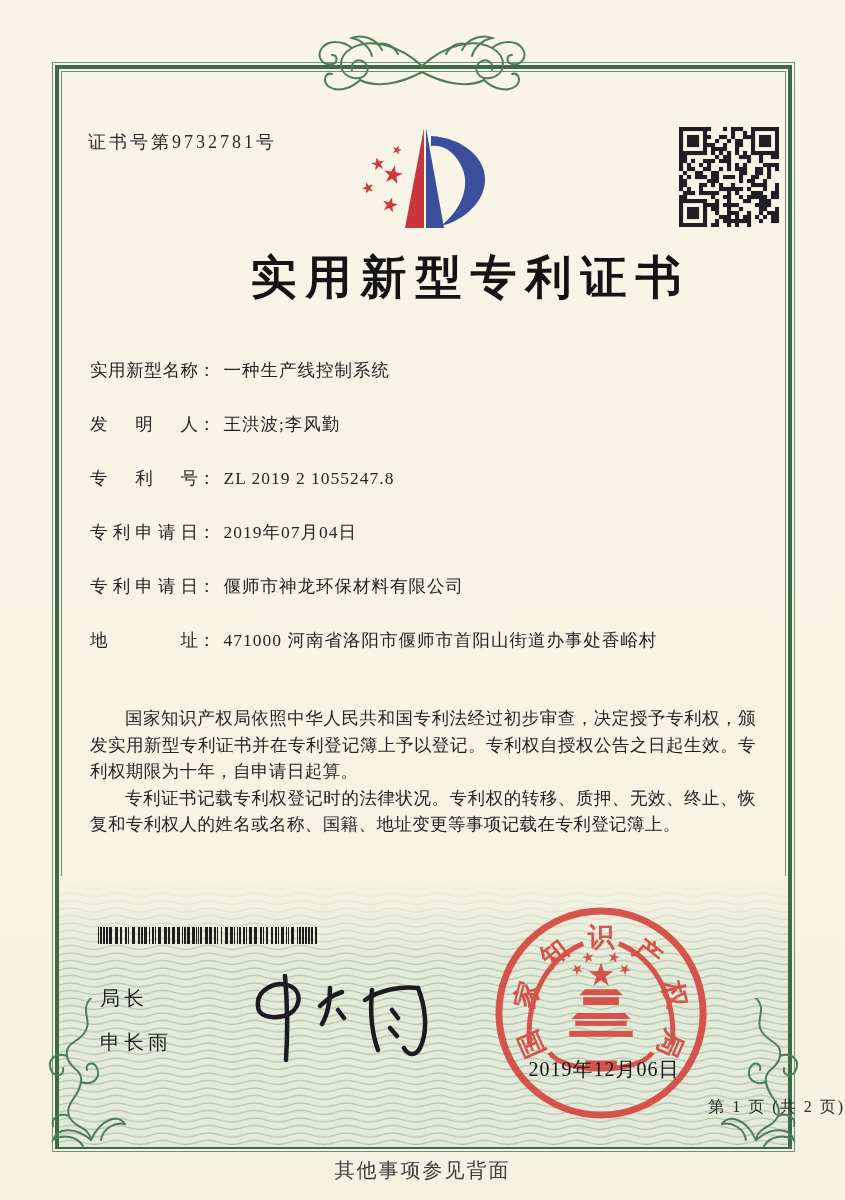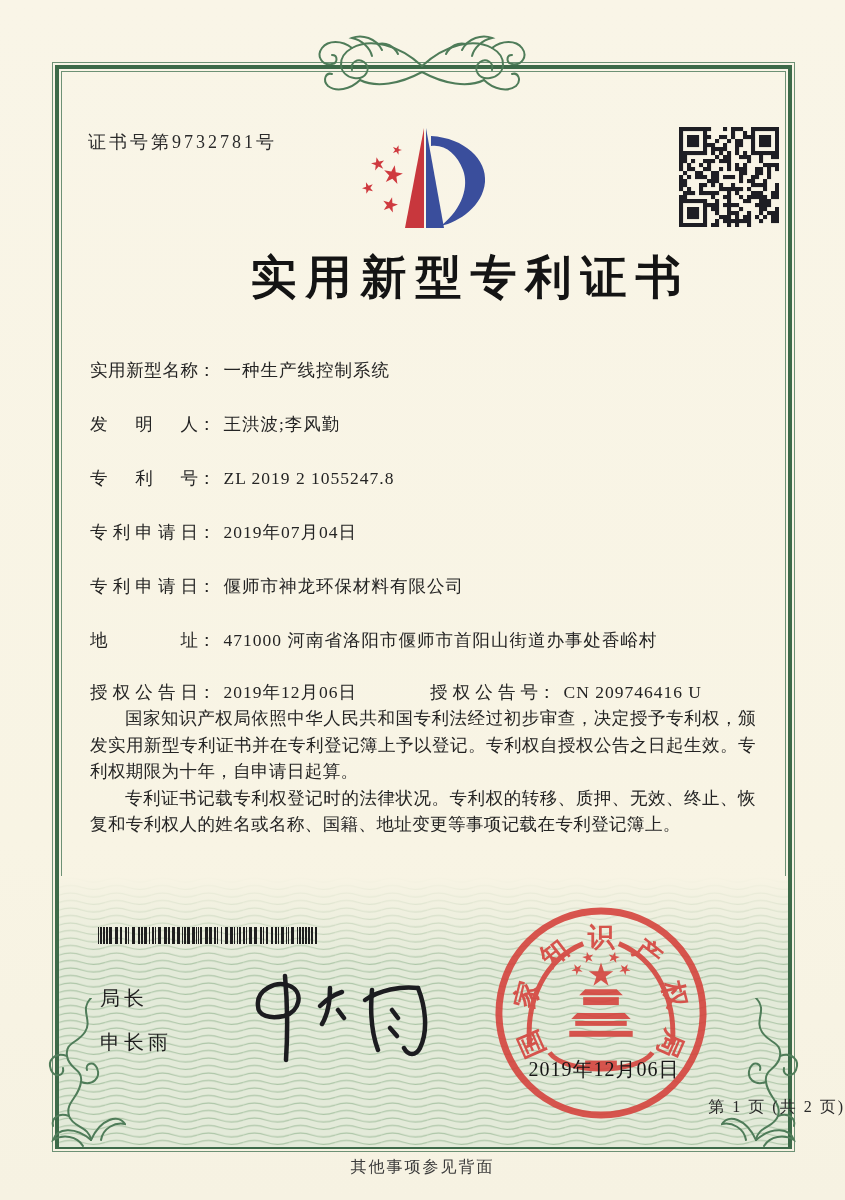--- a/index.html
+++ b/index.html
@@ -42,21 +42,21 @@
                 font-size:20px;letter-spacing:4px;color:#1f1f1f;}
   .signature{position:absolute;left:225px;top:948px;}
   .sig-stroke{stroke:#1c1c20;fill:none;stroke-width:4.5;stroke-linecap:round;stroke-linejoin:round;}
   .seal{position:absolute;left:492px;top:904px;opacity:0.88;}
   .seal-char{font-size:27px;font-weight:700;fill:#d5403a;font-family:"Liberation Serif","DejaVu Serif",serif;
              dominant-baseline:middle;}
   .seal-date{position:absolute;left:495px;top:1056px;width:218px;text-align:center;
              font-size:20px;letter-spacing:1px;color:#161616;}
   .page-info{position:absolute;left:0;top:1097px;width:100%;text-align:right;font-size:16px;
              letter-spacing:2px;color:#2a2a2a;}
-  .back-note{position:absolute;left:0;top:1157px;width:100%;text-align:center;font-size:16px;
+  .back-note{position:absolute;left:0;top:1157px;width:100%;text-align:center;font-size:20px;
              letter-spacing:2px;color:#3a3a3a;}
 </style>
 </head>
 <body>
 
 <div class="page">
 
   <svg width="0" height="0" style="position:absolute">
     <defs>
       <path id="star" d="M0,-1 L0.225,-0.309 L0.951,-0.309 L0.363,0.118 L0.588,0.809 L0,0.382 L-0.588,0.809 L-0.363,0.118 L-0.951,-0.309 L-0.225,-0.309 Z"></path>
@@ -462,26 +462,20 @@
   </div>
   <div class="row" style="top:520px">
     <span class="lbl">专利申请日</span><span>：</span><span class="val">2019年07月04日</span>
   </div>
   <div class="row" style="top:574px">
     <span class="lbl">专利申请日</span><span>：</span><span class="val">偃师市神龙环保材料有限公司</span>
   </div>
   <div class="row" style="top:628px">
     <span class="lbl">地址</span><span>：</span><span class="val">471000 河南省洛阳市偃师市首阳山街道办事处香峪村</span>
   </div>
-  <div class="row" style="top:680px">
-    <span class="lbl">授权公告日</span><span>：</span><span class="val">2019年12月06日</span>
-    <span class="grant2">
-      <span class="lbl">授权公告号</span><span>：</span><span class="val">CN 209746416 U</span>
-    </span>
-  </div>
 
   <div class="body-text">
     <p>国家知识产权局依照中华人民共和国专利法经过初步审查，决定授予专利权，颁发实用新型专利证书并在专利登记簿上予以登记。专利权自授权公告之日起生效。专利权期限为十年，自申请日起算。</p>
     <p>专利证书记载专利权登记时的法律状况。专利权的转移、质押、无效、终止、恢复和专利权人的姓名或名称、国籍、地址变更等事项记载在专利登记簿上。</p>
   </div>
 
   <svg class="barcode" id="barcode-svg" width="220" height="17" viewBox="0 0 220 17">
       <rect x="0" y="0" width="1" height="17" fill="#1f1f1f"></rect>
       <rect x="2" y="0" width="2" height="17" fill="#1f1f1f"></rect>
       <rect x="5" y="0" width="2" height="17" fill="#1f1f1f"></rect>

